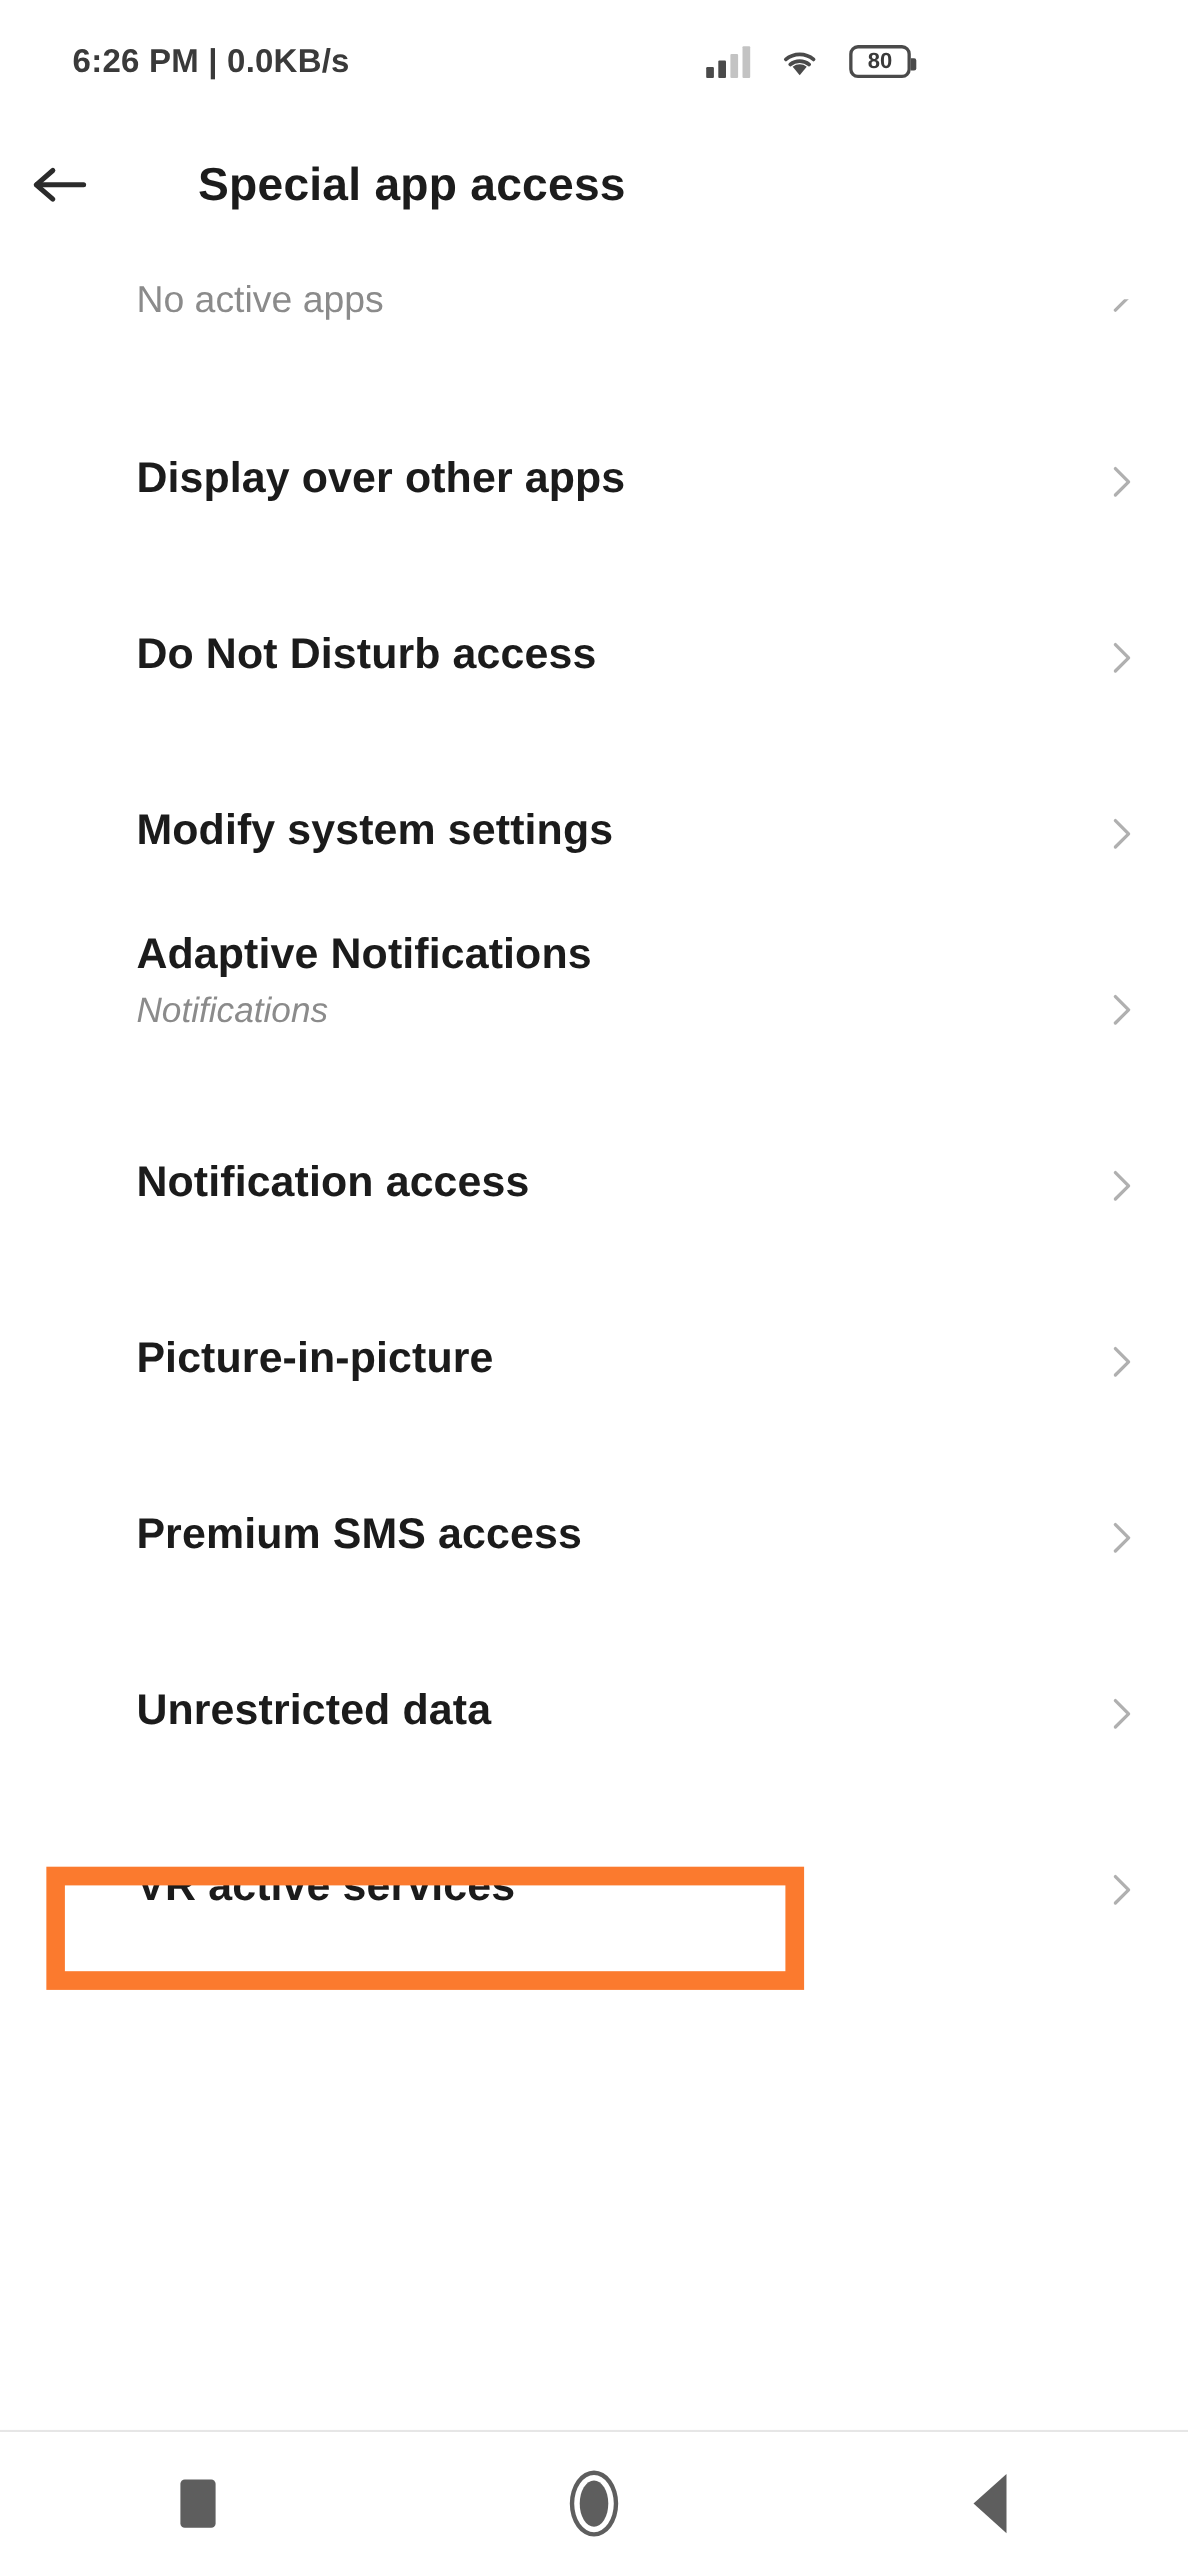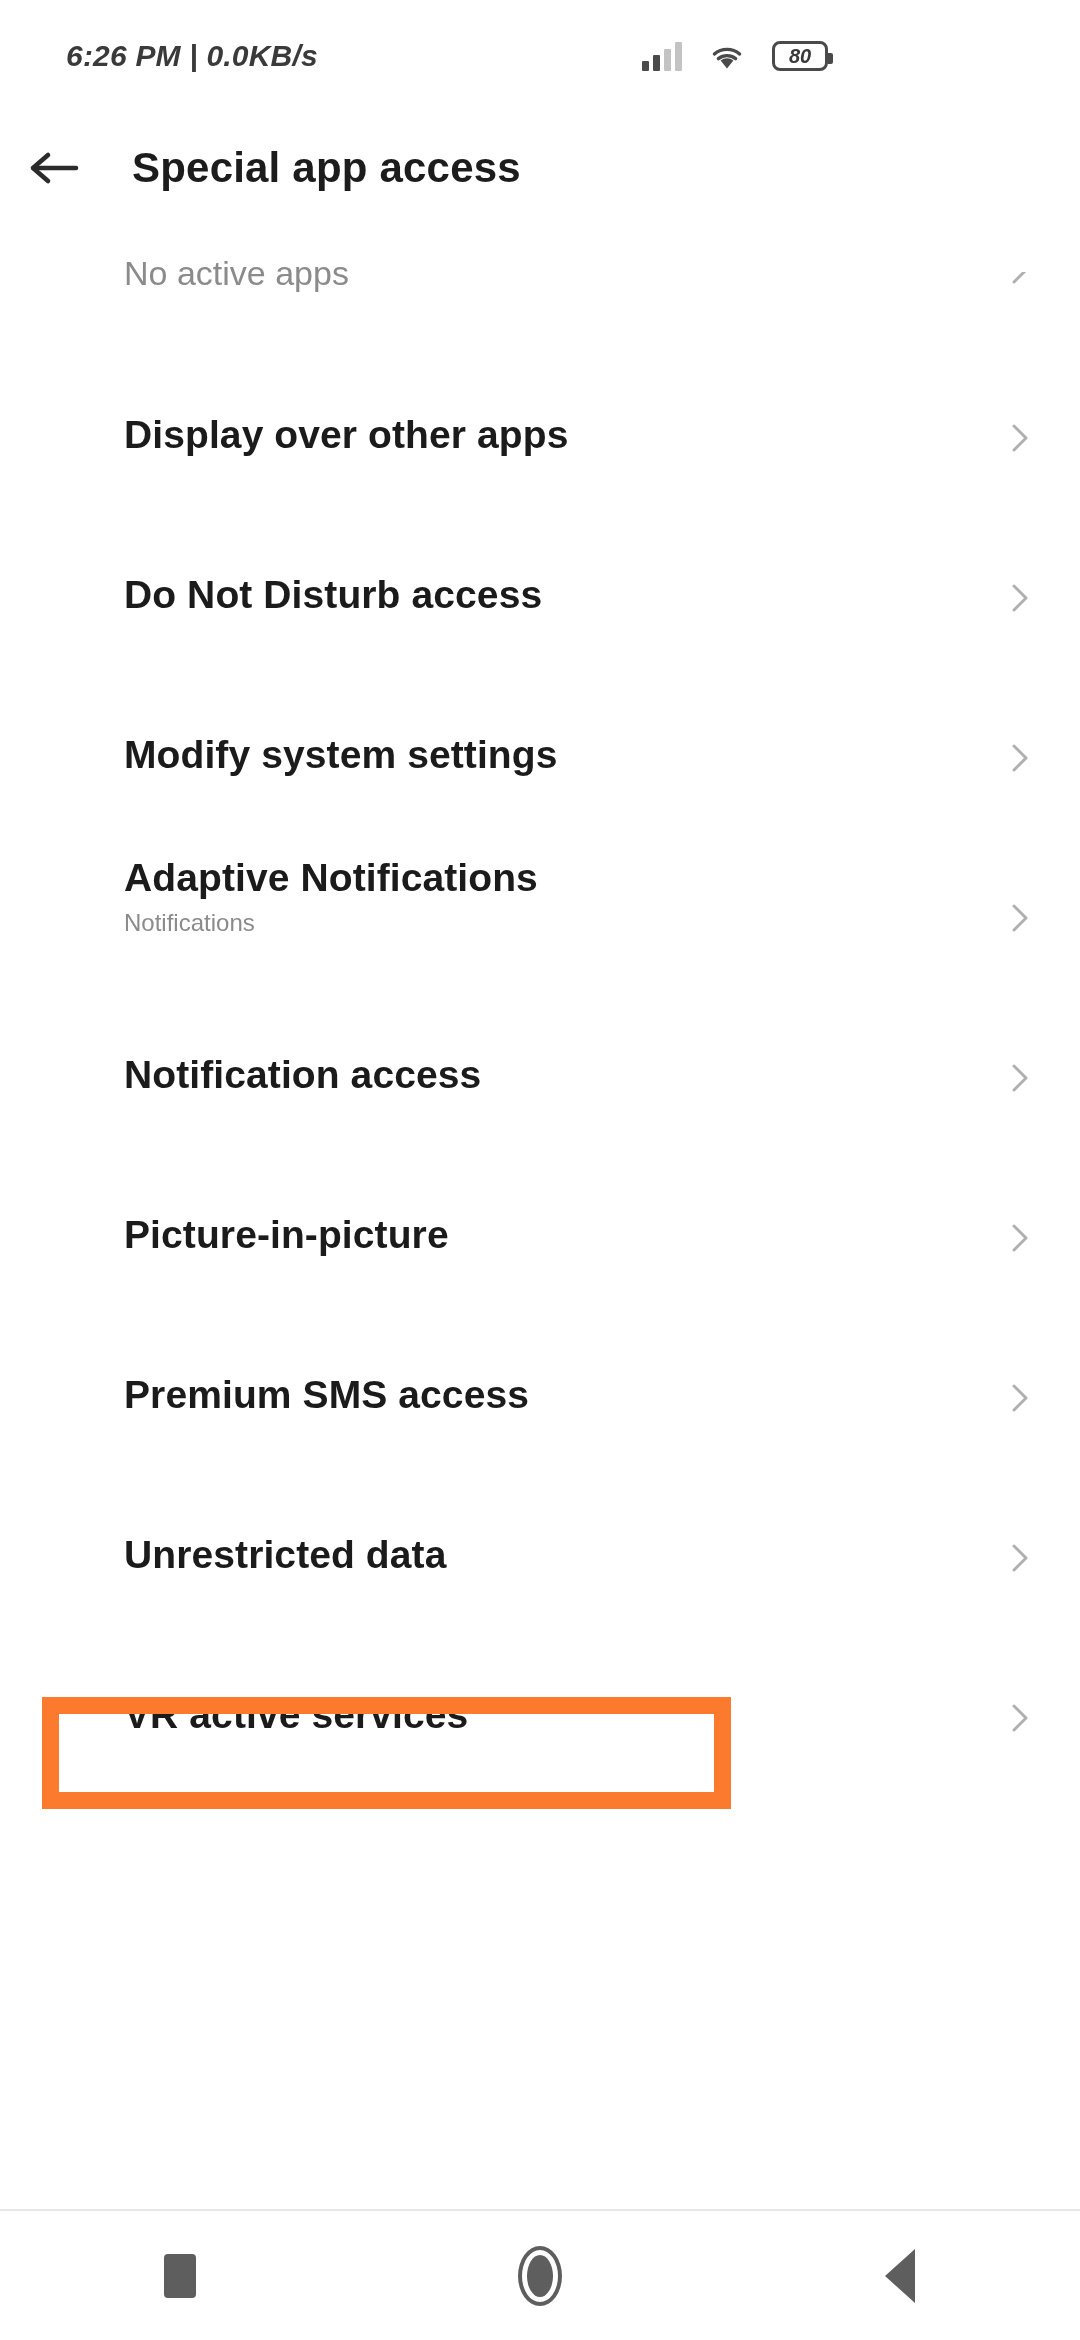--- a/index.html
+++ b/index.html
@@ -8,21 +8,20 @@
     background:#ffffff;
     font-family:"Liberation Sans", sans-serif;
     overflow:hidden;
   }
 
   
   .statusbar {
     position:absolute; top:0; left:0; width:864px; height:112px;
     display:flex; align-items:center; justify-content:space-between;
     padding:0 36px 0 66px;
-    font-style:italic;
   }
   .status-left {
     font-size:30px; font-weight:bold; color:#3a3a3a;
     letter-spacing:0.2px; white-space:nowrap;
   }
   .status-right { display:flex; align-items:flex-end; gap:26px; }
 
   
   .signal { display:flex; align-items:flex-end; gap:4px; height:30px; }
   .signal i { display:block; width:7px; background:#4a4a4a; border-radius:1px; }
@@ -41,21 +40,21 @@
   }
   .battery:after {
     content:""; position:absolute; right:-8px; top:9px;
     width:5px; height:11px; background:#4a4a4a; border-radius:0 2px 2px 0;
   }
   .battery span { font-size:20px; font-weight:bold; color:#3a3a3a; line-height:1; }
 
   
   .header {
     position:absolute; top:112px; left:0; width:1080px; height:112px;
-    display:flex; align-items:center;
+    display:flex; align-items:center;gap:48px;
   }
   .back-btn {
     width:110px; height:112px;
     display:flex; align-items:center; justify-content:center;
     cursor:pointer;
   }
   .page-title {
     font-size:42px; font-weight:bold; color:#1c1c1c;
     letter-spacing:0.2px; margin-left:22px;
   }
@@ -71,22 +70,22 @@
     display:flex; align-items:flex-end; justify-content:space-between;
     padding:0 82px;
   }
   .row.partial { height:70px; align-items:flex-end; padding-bottom:8px; }
   .row-text { display:flex; flex-direction:column; justify-content:center; }
   .row-title {
     font-size:39px; font-weight:bold; color:#1b1b1b;
     letter-spacing:0.1px; line-height:1.15; white-space:nowrap;
   }
   .row-sub {
-    font-size:24px; color:#8b8b8b; line-height:1.25;
-    margin-top:7px; white-space:nowrap;
+    font-size:32px; color:#8b8b8b; line-height:1.25;
+    margin-top:7px; white-space:nowrap;font-style:italic;
   }
   .row-sub-only {
     font-size:34px; color:#8b8b8b; line-height:1; white-space:nowrap;
   }
   .chev { width:40px; height:40px; flex:0 0 auto; }
   .chev svg { display:block; }
   .chev.clipped { height:18px; overflow:hidden; }
   .chev.clipped svg { margin-top:-22px; }
 
   

